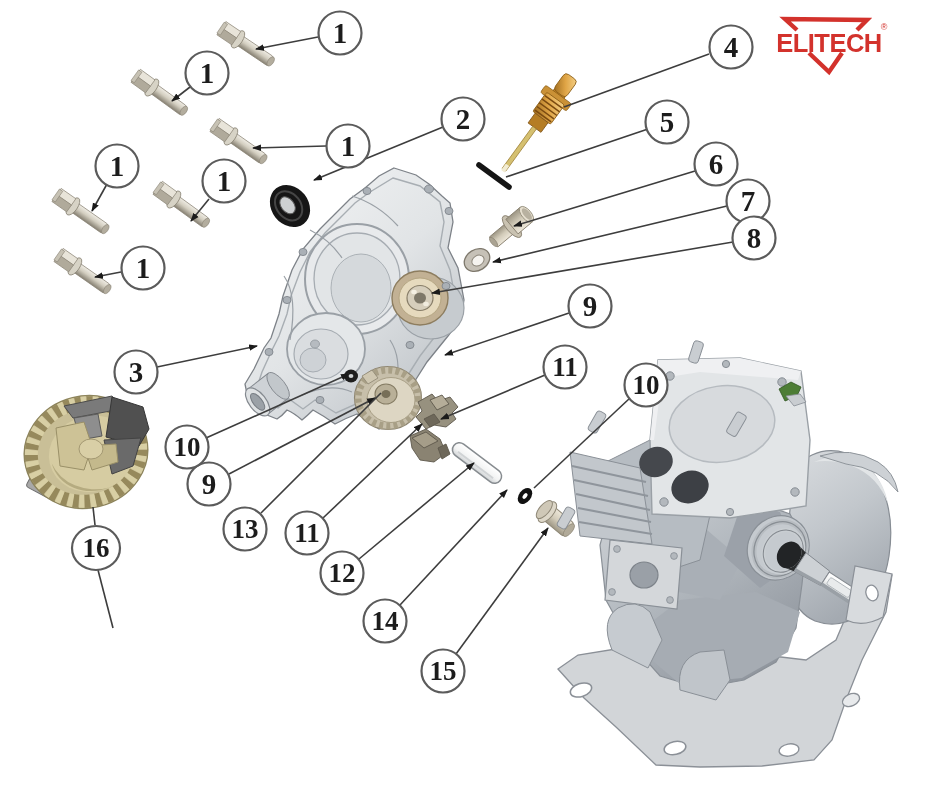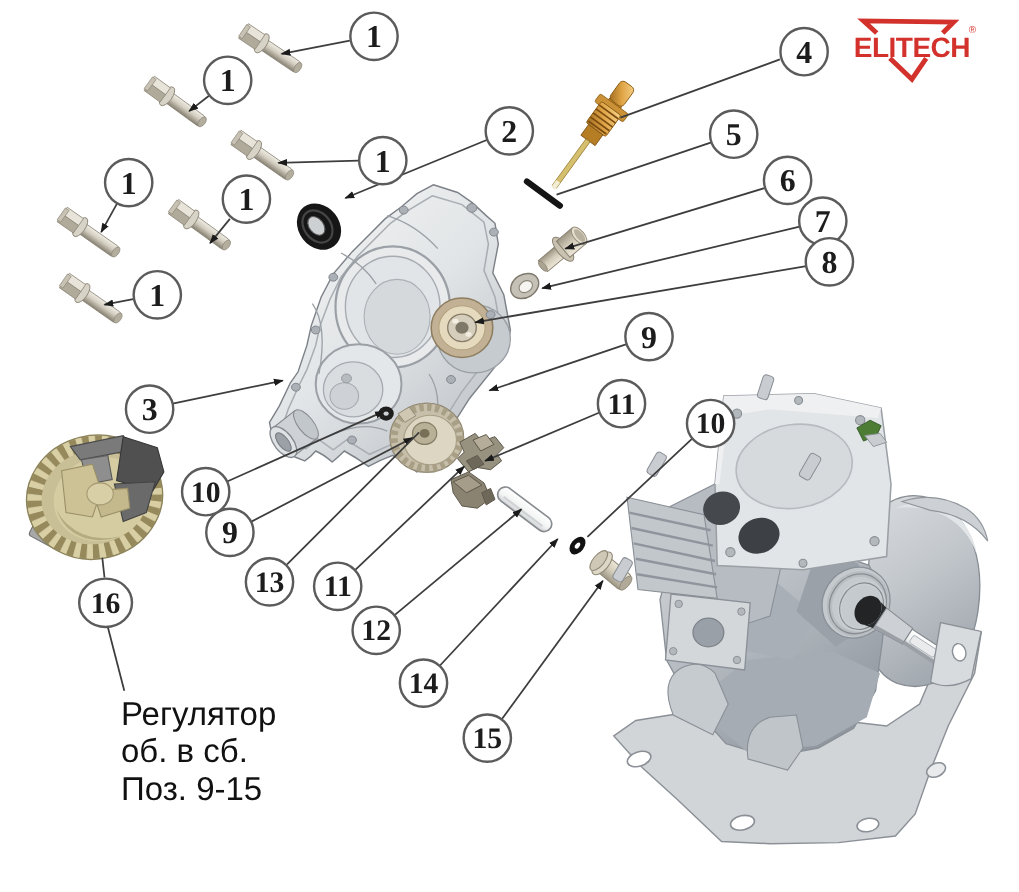--- a/index.html
+++ b/index.html
@@ -458,13 +458,12 @@
 
 <g id="logo">
  <g stroke="#d3322c" stroke-width="4.4" fill="none">
   <path d="M797,30 L785,19 L867,20 L857,30"></path>
   <path d="M809,53 L829,72 L842,53"></path>
  </g>
  <text x="829" y="52" text-anchor="middle" font-family="'Liberation Sans',sans-serif" font-weight="bold" font-size="25.5" fill="#d3322c" letter-spacing="-0.5" transform="scale(1,1)">ELITECH</text>
  <text x="884" y="30" text-anchor="middle" font-family="'Liberation Sans',sans-serif" font-size="9" fill="#d3322c">®</text>
 </g>
 </svg>
-<div class="rus">Регулятор<br>об. в сб.<br>Поз. 9-15</div>
 </div>
 </body></html>

